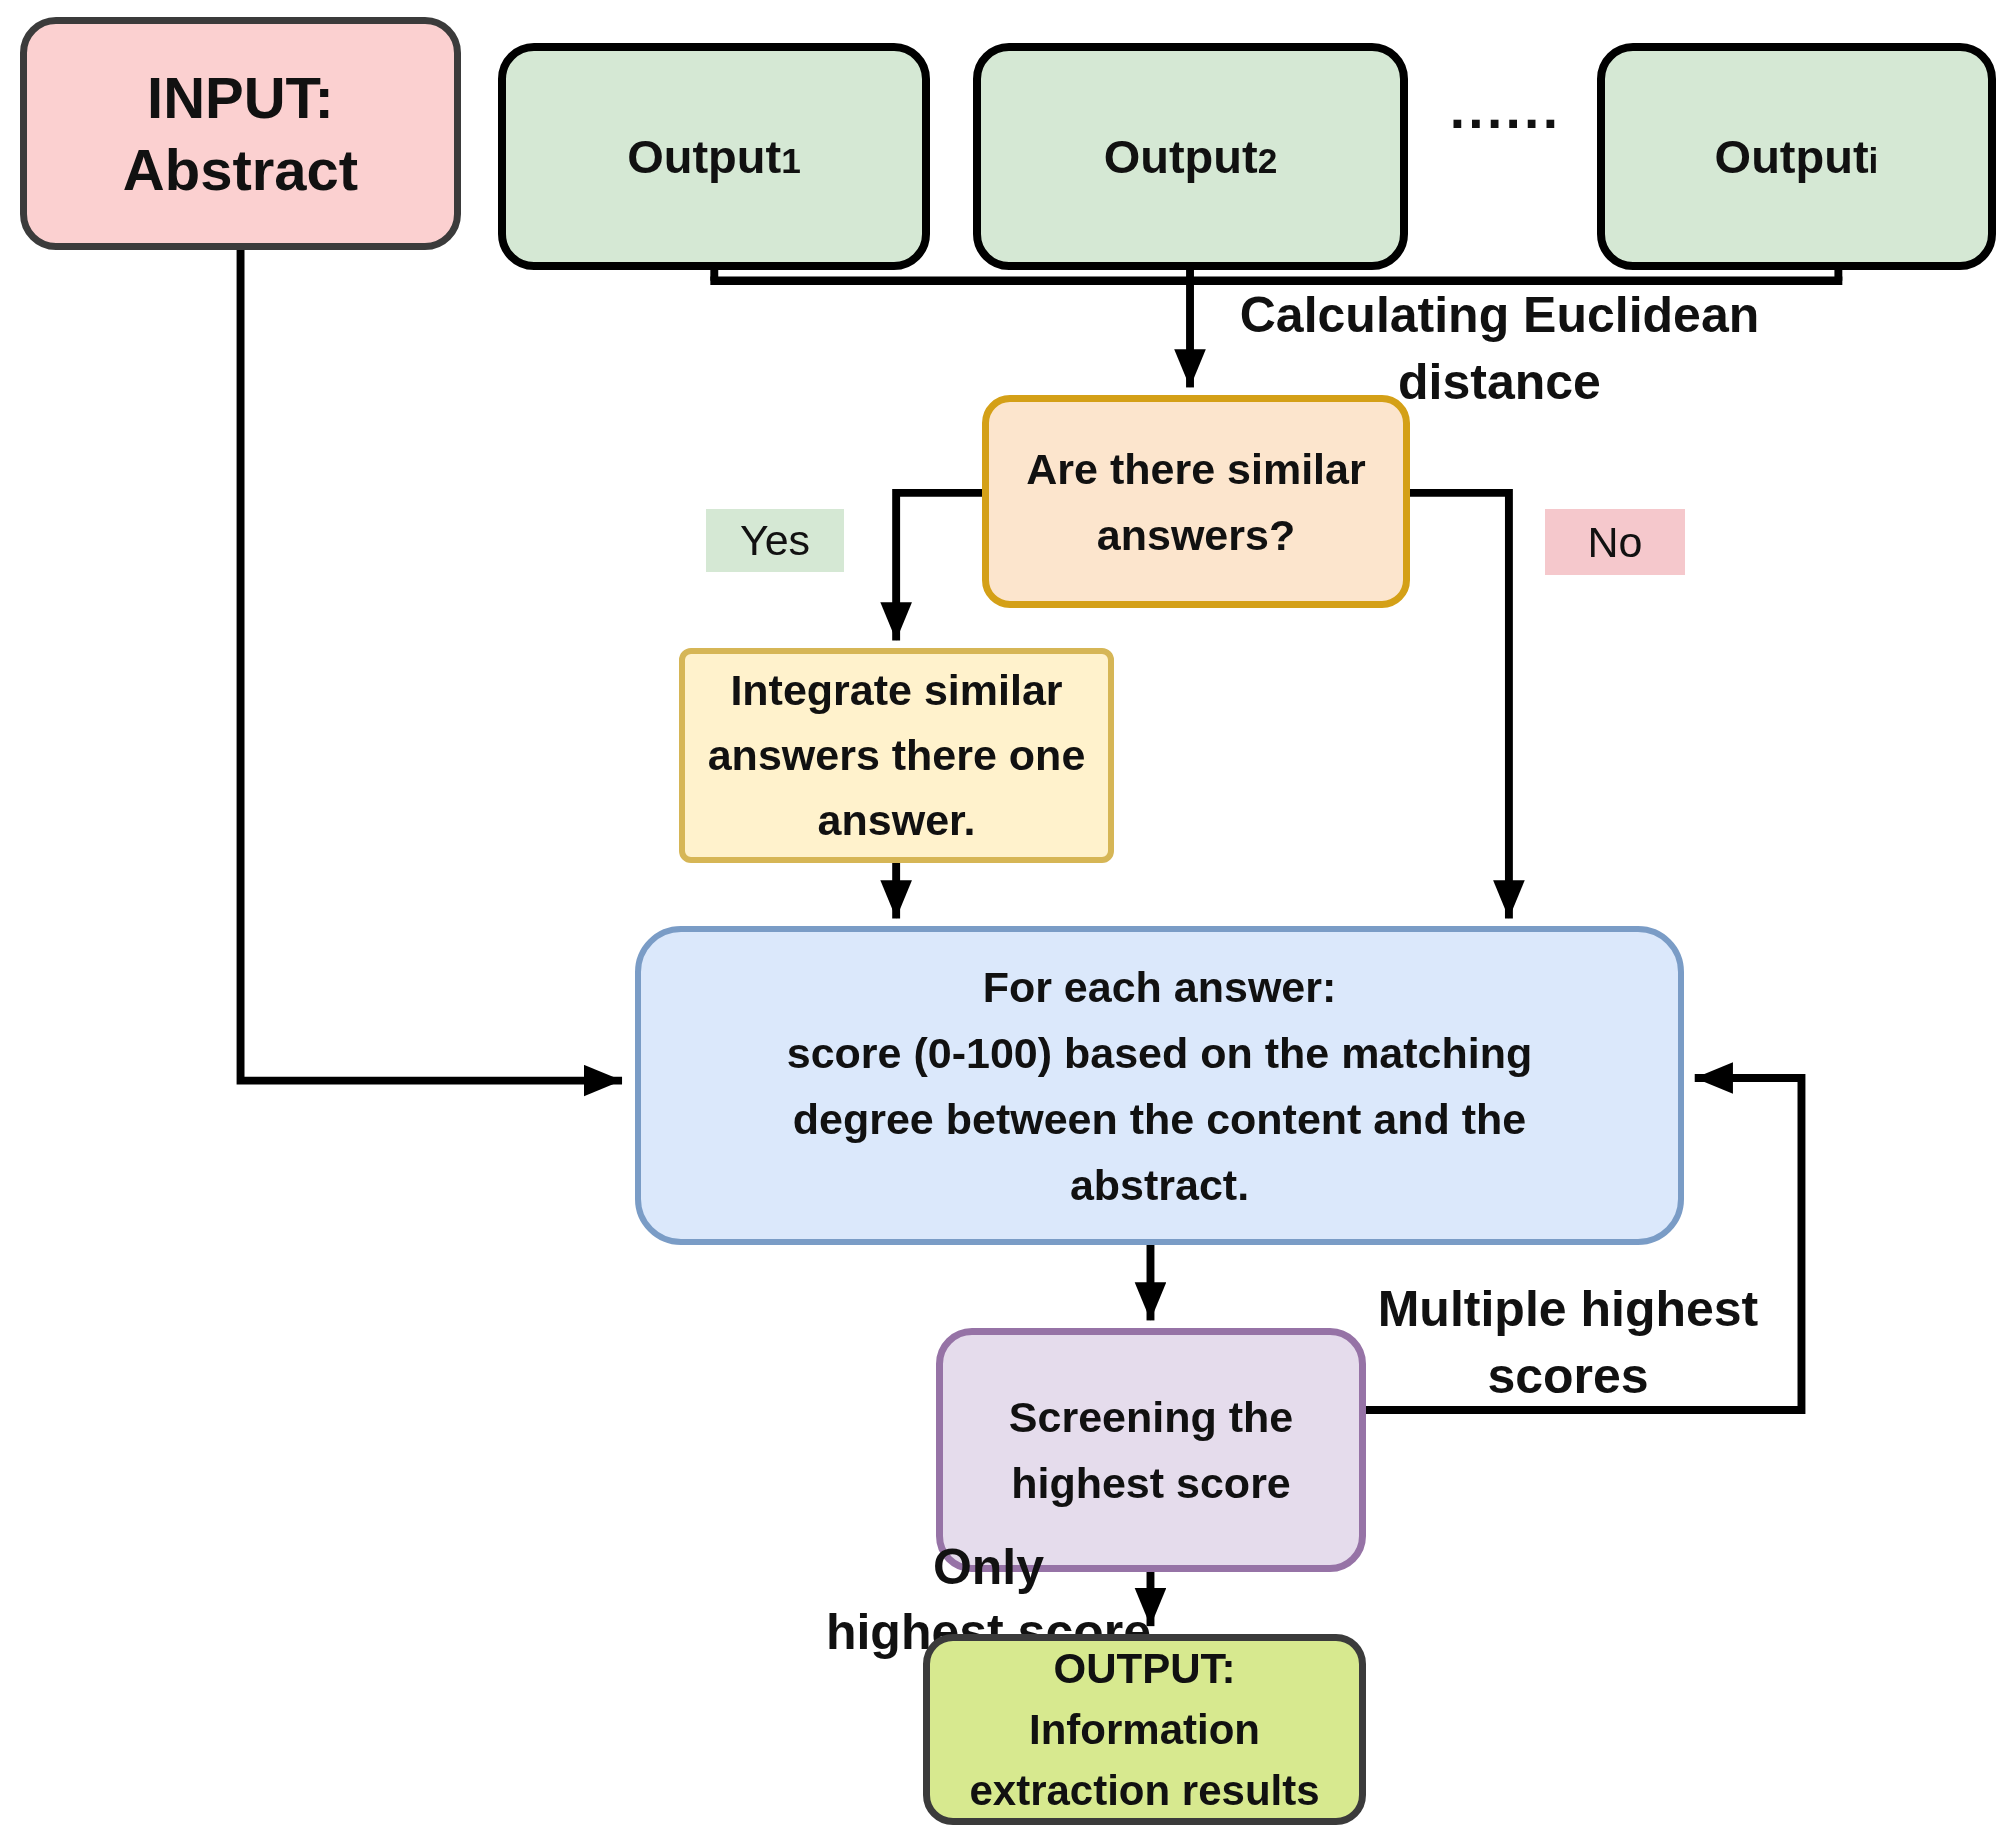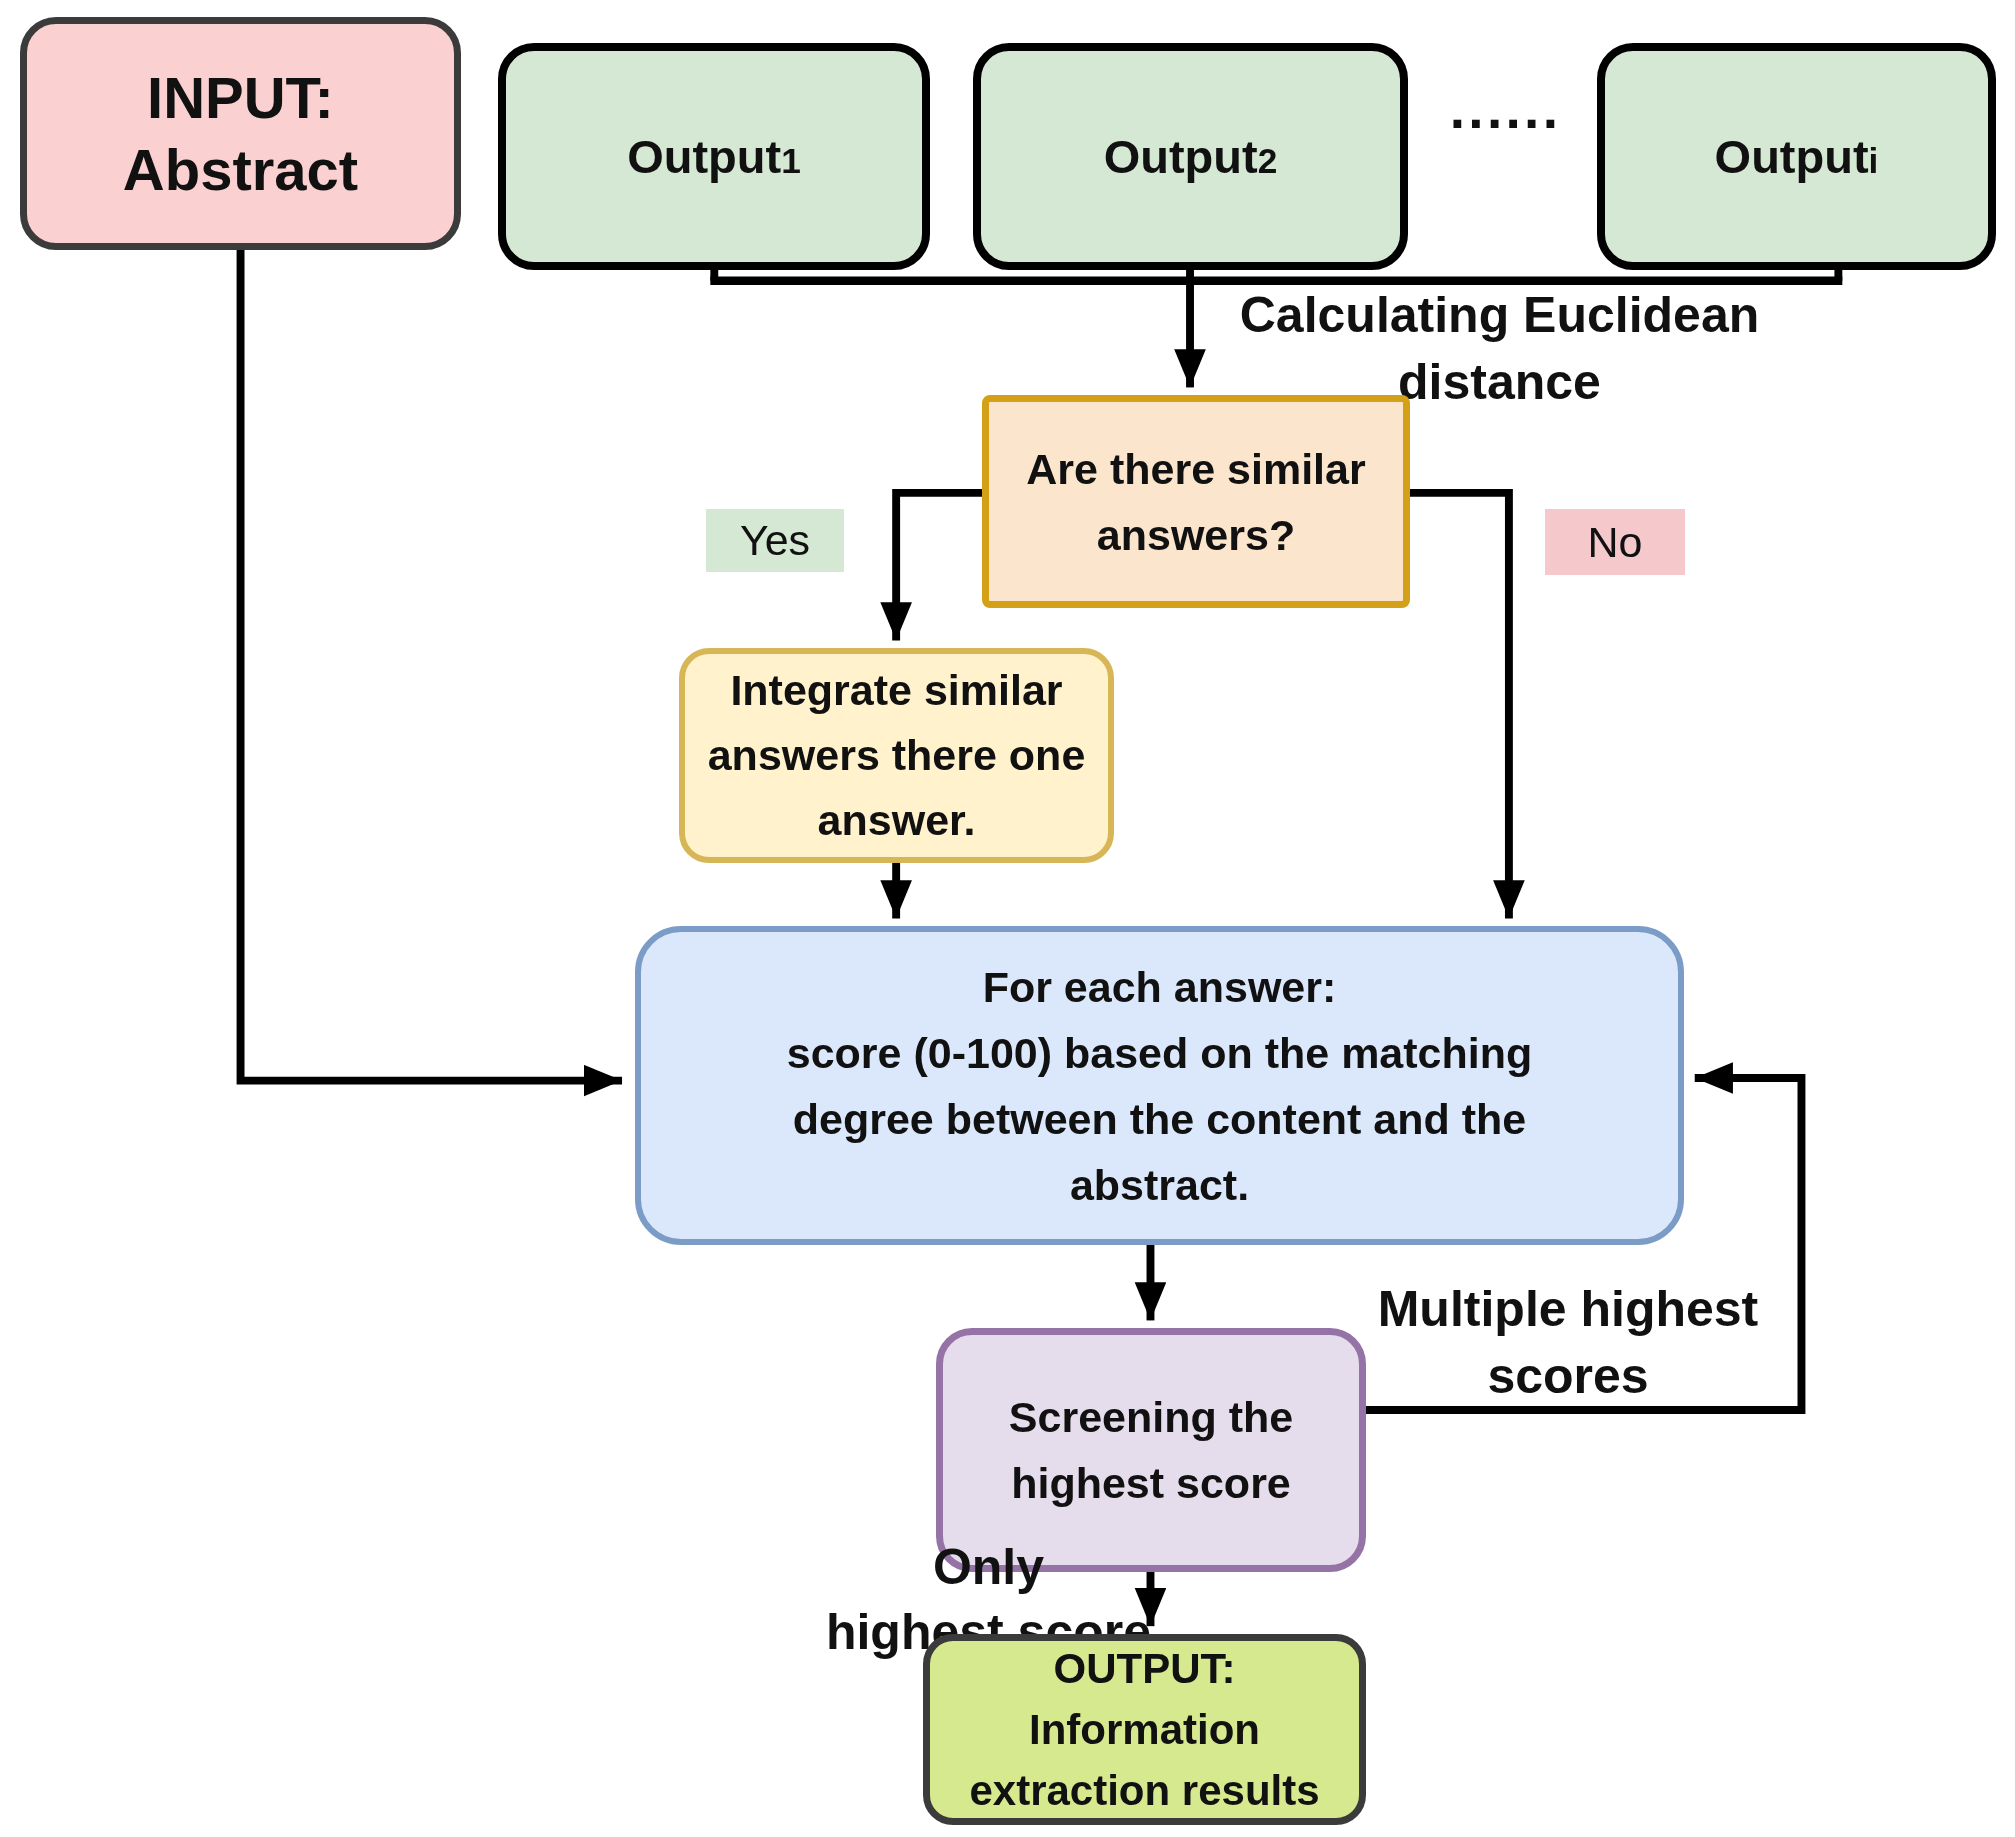--- a/index.html
+++ b/index.html
@@ -15,22 +15,22 @@
     text-align:center;font-weight:bold;box-sizing:border-box;
   }
   .line{display:block;}
   #input-node{left:20px;top:17px;width:441px;height:233px;background:#fbd0d0;border:7.2px solid #3b3b3b;border-radius:36px;font-size:58px;line-height:72px;}
   .output-node{background:#d5e8d4;border:8.6px solid #000000;border-radius:36px;font-size:47px;margin-top:26px;}
   #output1-node{left:498px;top:17px;width:432px;height:227px;}
   #output2-node{left:973px;top:17px;width:435px;height:227px;}
   #outputi-node{left:1597px;top:17px;width:399px;height:227px;}
   sub{font-size:75%;vertical-align:-18%;line-height:0;}
   #ellipsis{position:absolute;left:1410px;top:36px;width:191px;height:105px;display:flex;align-items:flex-end;justify-content:center;font-weight:bold;font-size:55px;letter-spacing:3.3px;}
-  #decision-node{left:982px;top:395px;width:428px;height:213px;background:#fce5cd;border:7.2px solid #d4a017;border-radius:8px;font-size:43px;line-height:66px;}
-  #integrate-node{left:679px;top:648px;width:435px;height:215px;background:#fff2cc;border:6.6px solid #d6b656;border-radius:30px;font-size:43px;line-height:65px;}
+  #decision-node{left:982px;top:395px;width:428px;height:213px;background:#fce5cd;border:7.2px solid #d4a017;border-radius:28px;font-size:43px;line-height:66px;}
+  #integrate-node{left:679px;top:648px;width:435px;height:215px;background:#fff2cc;border:6.6px solid #d6b656;border-radius:12px;font-size:43px;line-height:65px;}
   #score-node{left:635px;top:926px;width:1049px;height:319px;background:#dbe8fb;border:6.6px solid #7a9cc6;border-radius:46px;font-size:43px;line-height:66px;}
   #screening-node{left:936px;top:1328px;width:430px;height:244px;background:#e5dcec;border:7.2px solid #9673a6;border-radius:36px;font-size:43px;line-height:66px;}
   #final-node{left:923px;top:1634px;width:443px;height:191px;background:#d7e98f;border:7.2px solid #3b3b3b;border-radius:30px;font-size:42px;line-height:61px;}
   .tag{position:absolute;display:flex;align-items:center;justify-content:center;font-weight:normal;font-size:43px;}
   #yes-label{left:706px;top:509px;width:138px;height:63px;background:#d5e8d4;}
   #no-label{left:1545px;top:509px;width:140px;height:66px;background:#f5c8cc;}
   .edge-label{position:absolute;text-align:center;font-weight:bold;font-size:50px;line-height:67px;}
   #calc-label{left:1226px;top:282px;width:547px;}
   #multiple-label{left:1357px;top:1276px;width:422px;}
   #only-label{left:758px;top:1535px;width:461px;line-height:65px;}

